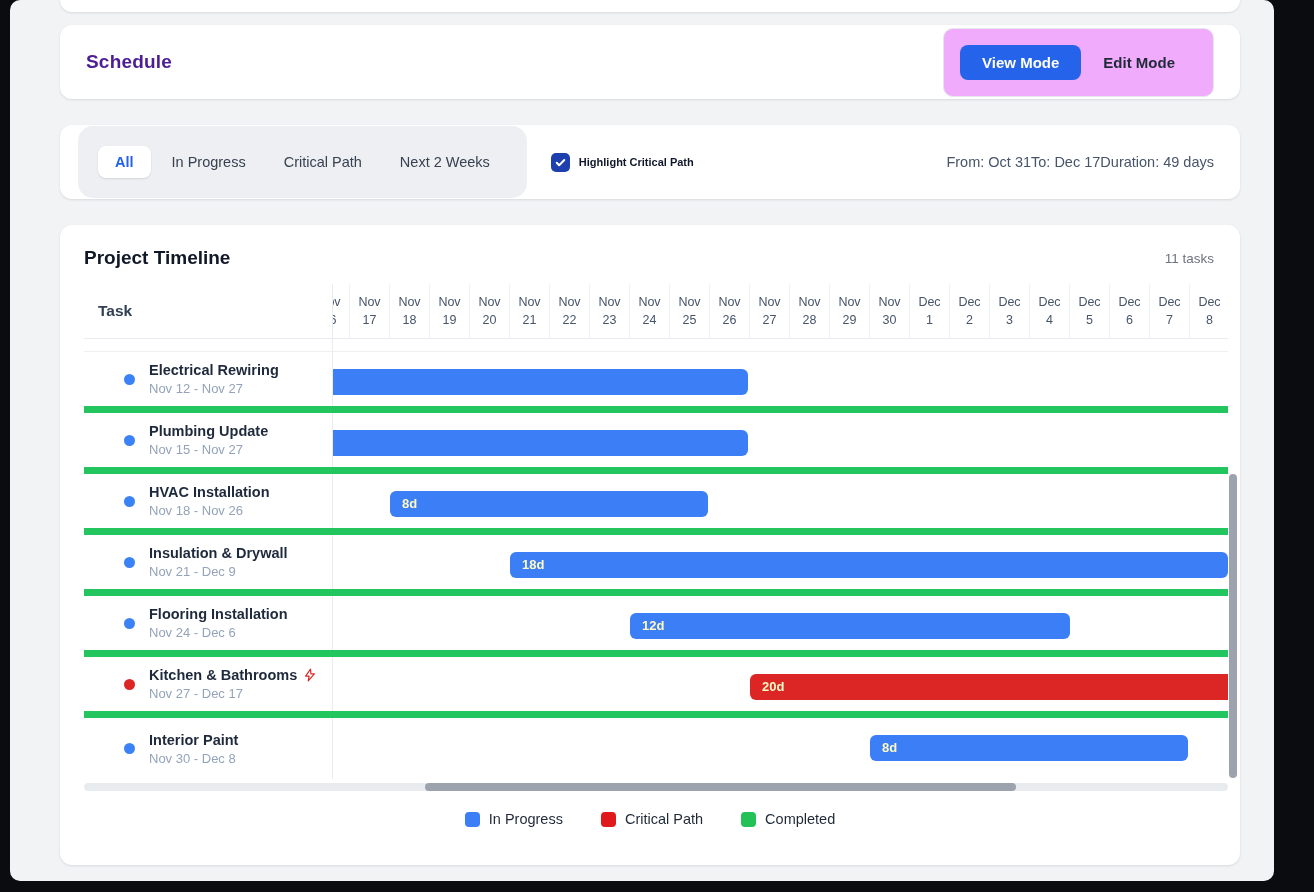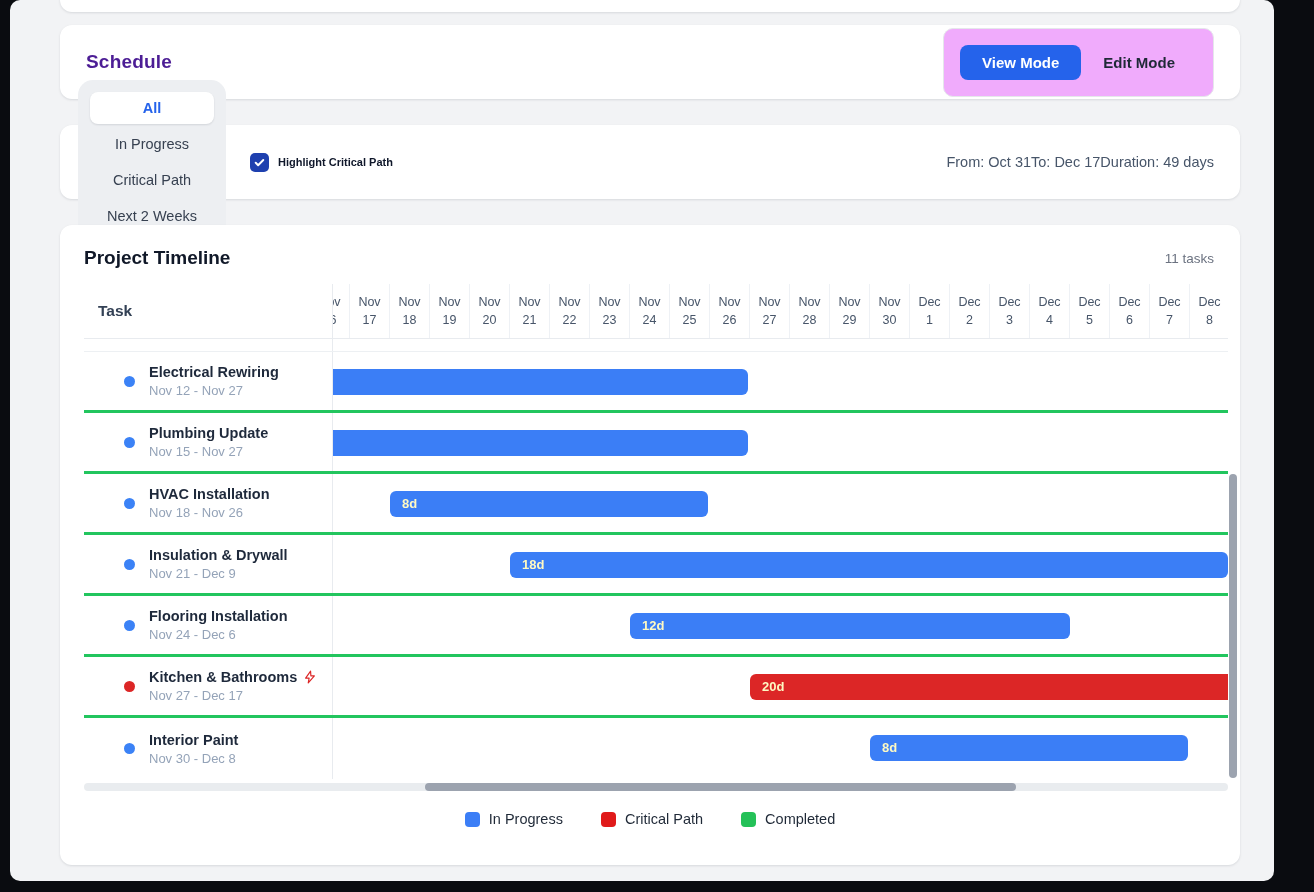--- a/index.html
+++ b/index.html
@@ -18,41 +18,41 @@
     border-radius:12px; box-shadow:0 1px 3px rgba(16,24,40,.08), 0 1px 2px rgba(16,24,40,.04);
   }
   .card-sliver { top:-14px; height:26px; }
   .card-schedule { top:25px; height:74px; display:flex; align-items:center; justify-content:space-between; padding:0 26px; }
   .page-title { font-size:19px; font-weight:bold; color:#4c1d95; letter-spacing:.2px; }
   .mode-toggle { display:flex; border:1px solid #e5e7eb; border-radius:10px; padding:16px; background:#f0abfc;margin-left:26px; }
   .mode-btn { border:none; background:transparent; font-family:inherit; font-size:15px; font-weight:600; color:#1f2937; padding:9px 22px; border-radius:8px; cursor:pointer; }
   .mode-btn.active { background:#2563eb; color:#fff; }
 
   .card-filter { top:125px; height:74px; display:flex; align-items:center; padding:0 26px 0 18px; }
-  .ftab-group { display:flex; gap:4px; background:#edeff2; border-radius:15px; padding:12px;flex-direction:column; }
+  .ftab-group { display:flex; gap:4px; background:#edeff2; border-radius:15px; padding:20px; }
   .ftab { border:none; background:transparent; font-family:inherit; font-size:14.5px; color:#374151; padding:8px 17px; border-radius:8px; cursor:pointer; white-space:nowrap; }
   .ftab.active { background:#ffffff; color:#2563eb; font-weight:600; box-shadow:0 1px 2px rgba(16,24,40,.12); }
   .chk-row { display:flex; align-items:center; gap:9px; margin-left:24px; cursor:pointer; }
   .checkbox { width:19px; height:19px; border-radius:5px; background:#1e40af; display:flex; align-items:center; justify-content:center; flex-shrink:0; }
   .chk-label { font-size:11px; font-weight:600; color:#0f172a; }
   .range-info { margin-left:auto; display:flex; font-size:14.5px; color:#475569; }
 
   .card-timeline { top:225px; height:640px; padding:22px 0 8px 0; }
   .tl-head { display:flex; align-items:center; justify-content:space-between; padding:0 26px 0 24px; }
   .tl-title { font-size:19px; font-weight:bold; color:#101828; }
   .tl-count { font-size:13.5px; color:#6b7280; }
 
   .gantt { position:relative; margin:15px 12px 0 24px; width:1144px; }
   .g-header { display:grid; grid-template-columns:249px 895px; height:55px; border-bottom:1px solid #e8ebef; }
   .g-task-h { display:flex; align-items:center; padding-left:14px; font-size:15.5px; font-weight:600; color:#334155; border-right:1px solid #e8ebef; }
   .g-dates { overflow:hidden; }
   .g-dates-strip { display:flex; margin-left:-23px; height:100%; }
   .g-col { width:40px; flex:0 0 40px; border-right:1px solid #eef1f5; text-align:center; padding-top:10px; font-size:12.5px; color:#475569; line-height:1.4; }
   .g-spacer-grid { display:grid; grid-template-columns:249px 895px; height:13px; border-bottom:1px solid #edf0f3; }
-  .g-row { display:grid; grid-template-columns:249px 895px; height:61px; border-bottom:3px solid #22c55e; }
+  .g-row { display:grid; grid-template-columns:249px 895px; height:61px; border-bottom:7px solid #22c55e; }
   .g-row:last-child { border-bottom:none; }
   .g-task-cell { display:flex; align-items:center; gap:14px; padding-left:40px; border-right:1px solid #e8ebef; }
   .dot { width:11px; height:11px; border-radius:50%; flex-shrink:0; }
   .t-name { font-size:14.5px; font-weight:600; color:#1e293b; display:flex; align-items:center; gap:6px; }
   .t-dates { font-size:13px; color:#94a3b8; margin-top:3px; }
   .g-bar-cell { position:relative; overflow:hidden; }
   .bar { position:absolute; top:17px; height:26px; border-radius:6px; color:#fef9c3; font-size:13px; font-weight:bold; line-height:26px; padding-left:12px; white-space:nowrap; }
   .vscroll { position:absolute; width:8px; border-radius:4px; background:#9ca3af; right:-9px; top:190px; height:304px; }
   .hscroll-track { position:relative; margin-top:4px; height:8px; border-radius:4px; background:#e9ecef; }
   .hscroll-thumb { position:absolute; top:0; height:8px; border-radius:4px; background:#9ca3af; }

